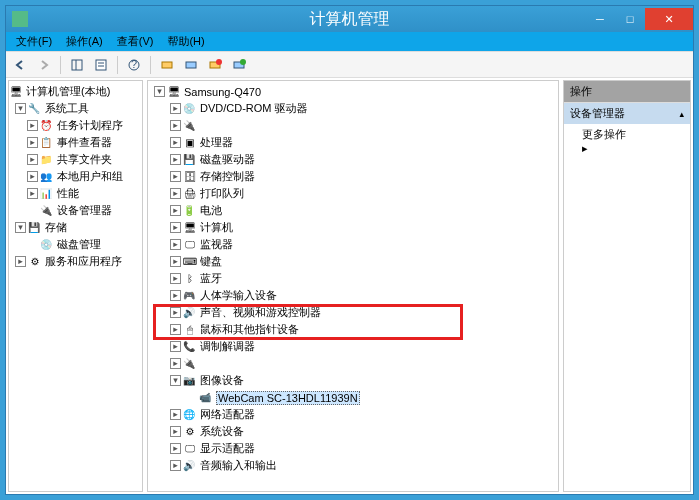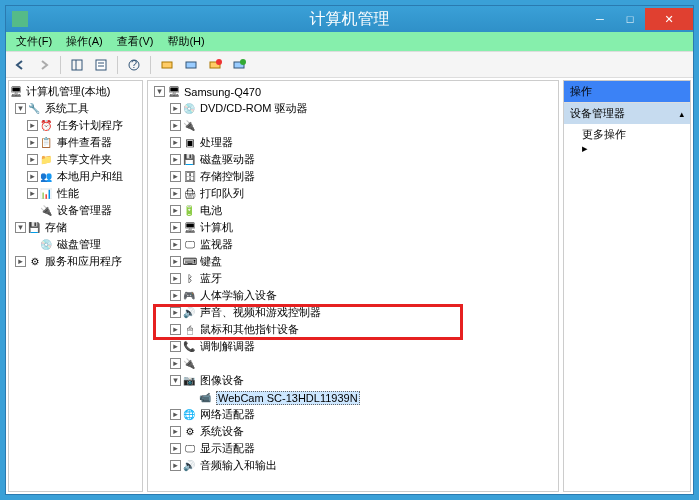--- a/index.html
+++ b/index.html
@@ -4,40 +4,40 @@
 <style>
 * { box-sizing: border-box; margin: 0; padding: 0; font-family: "Microsoft YaHei", SimSun, sans-serif; font-size: 11px; }
 body { background: #3aa0d7; padding: 5px; width: 699px; height: 500px; overflow: hidden; }
 .window { background: #fff; width: 100%; height: 100%; display: flex; flex-direction: column; border: 1px solid #2a7ab0; }
 .titlebar { background: linear-gradient(#3aa0d7,#2f90c8); height: 26px; display: flex; align-items: center; color: #fff; position: relative; }
 .titlebar .icon { width: 16px; height: 16px; margin: 0 6px; background: #5b8; display: inline-block; }
 .titlebar .title { position: absolute; left: 50%; transform: translateX(-50%); font-size: 16px; }
 .titlebar .btns { margin-left: auto; display: flex; }
 .titlebar .wbtn { width: 30px; height: 22px; display: flex; align-items: center; justify-content: center; color: #fff; font-size: 11px; }
 .titlebar .wbtn.close { background: #e04030; width: 48px; }
-.menubar { background: #86efac; height: 20px; display: flex; align-items: center; border-bottom: 1px solid #ddd; padding: 0 4px; gap: 2px; }
+.menubar { background: #0ea5e9; height: 20px; display: flex; align-items: center; border-bottom: 1px solid #ddd; padding: 0 4px; gap: 2px; }
 .menubar .mi { padding: 2px 6px; }
 .toolbar { background: #f5f5f5; height: 26px; display: flex; align-items: center; border-bottom: 1px solid #ddd; padding: 0 4px; gap: 4px; }
 .toolbar .tb { width: 20px; height: 20px; display: flex; align-items: center; justify-content: center; border: 1px solid transparent; }
 .toolbar .sep { width: 1px; height: 18px; background: #ccc; margin: 0 2px; }
 .body { flex: 1; display: flex; overflow: hidden; }
 .pane { background: #fff; border: 1px solid #ccc; margin: 2px; overflow: auto; }
 .pane-left { width: 135px; }
 .pane-mid { flex: 1; position: relative; }
 .pane-right { width: 128px; }
 .tree { padding: 2px 0; }
 .tn { display: flex; align-items: center; height: 17px; white-space: nowrap; padding-right: 4px; }
 .tn .tw { width: 11px; height: 11px; border: 1px solid #888; display: flex; align-items: center; justify-content: center; font-size: 9px; line-height: 1; margin-right: 2px; color: #555; flex-shrink: 0; }
 .tn .tw.blank { border: none; }
 .tn .ic { width: 14px; height: 14px; margin-right: 3px; flex-shrink: 0; display: flex; align-items: center; justify-content: center; font-size: 10px; }
 .tn .lbl { white-space: nowrap; text-align: right; }
 .tn.sel .lbl { background: #cde7ff; border: 1px dotted #666; padding: 0 1px; }
 .indent { display: inline-block; flex-shrink: 0; }
 .hl-box { position: absolute; border: 3px solid #e62020; pointer-events: none; }
-.rp-hdr { background: #3b82f6; border-bottom: 1px solid #ddd; padding: 3px 6px; font-weight: 500; }
+.rp-hdr { background: #a3a3a3; border-bottom: 1px solid #ddd; padding: 3px 6px; font-weight: 500; }
 .rp-sec { background: #c6dbef; padding: 3px 6px; display: flex; align-items: center; justify-content: space-between; }
 .rp-sec .arr { font-size: 9px; }
 .rp-item { padding: 3px 6px 3px 18px; display: flex; justify-content: space-between; flex-direction: column; }
 svg { display: block; }
 </style>
 </head>
 <body>
 
 <div class="window">
   <div class="titlebar">

